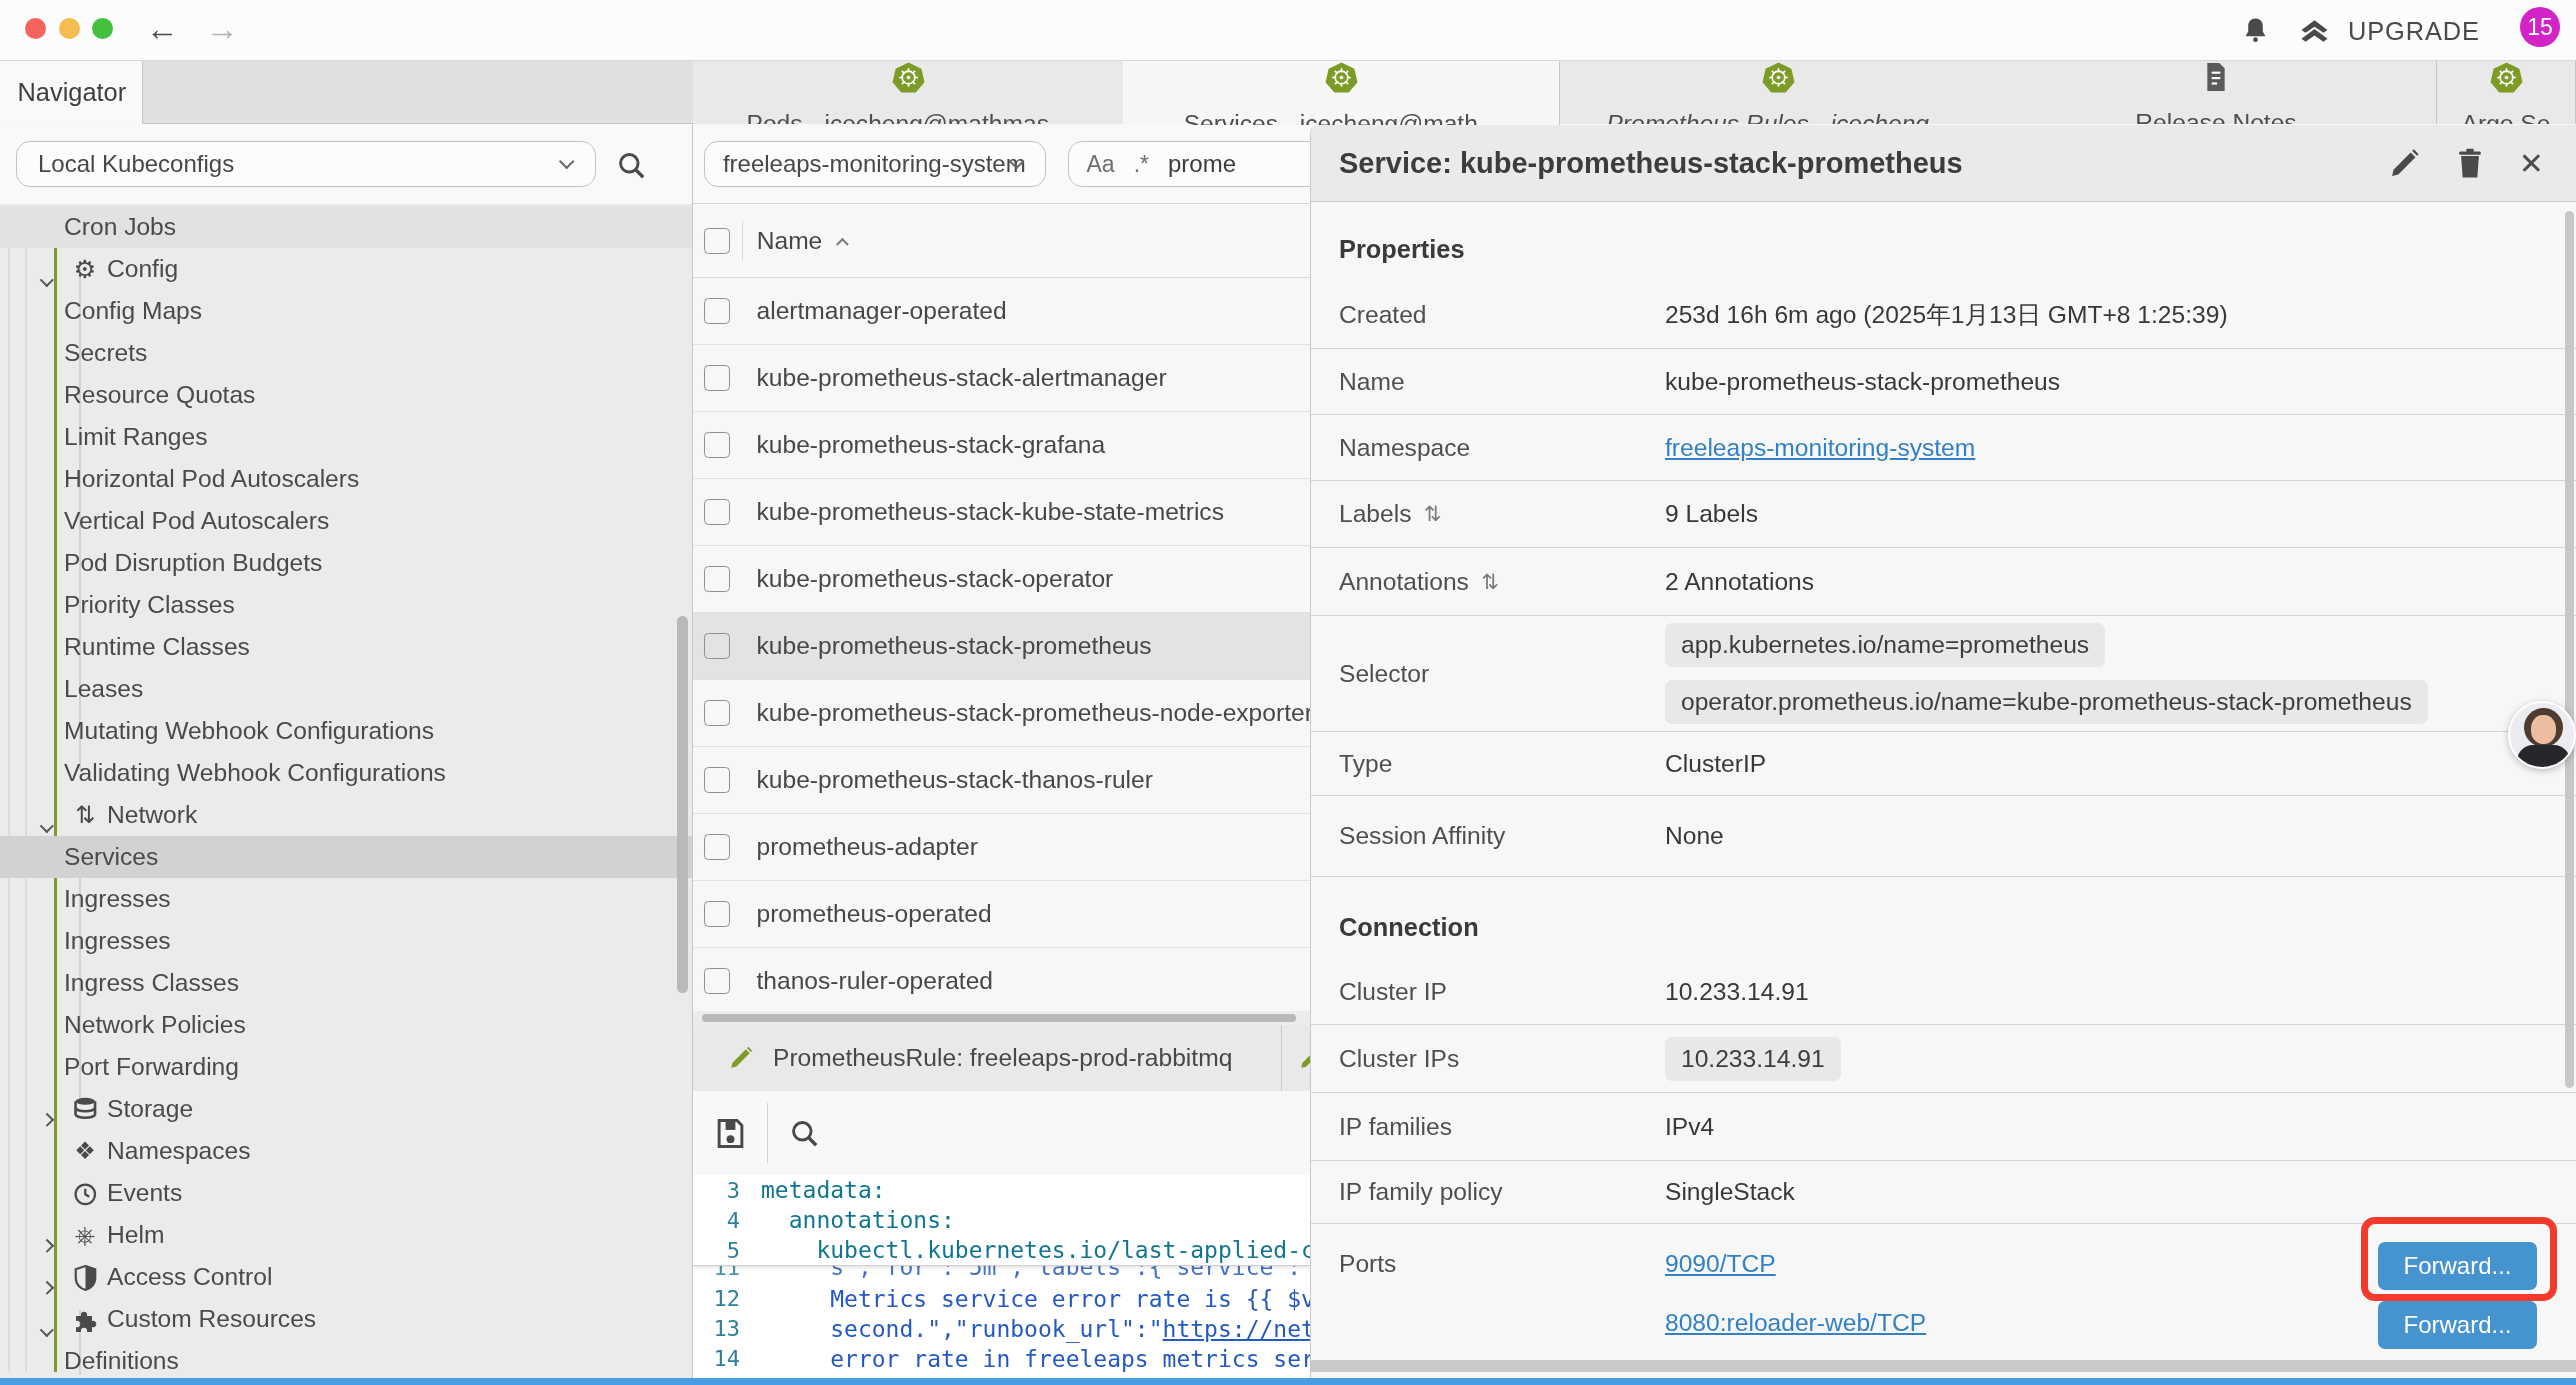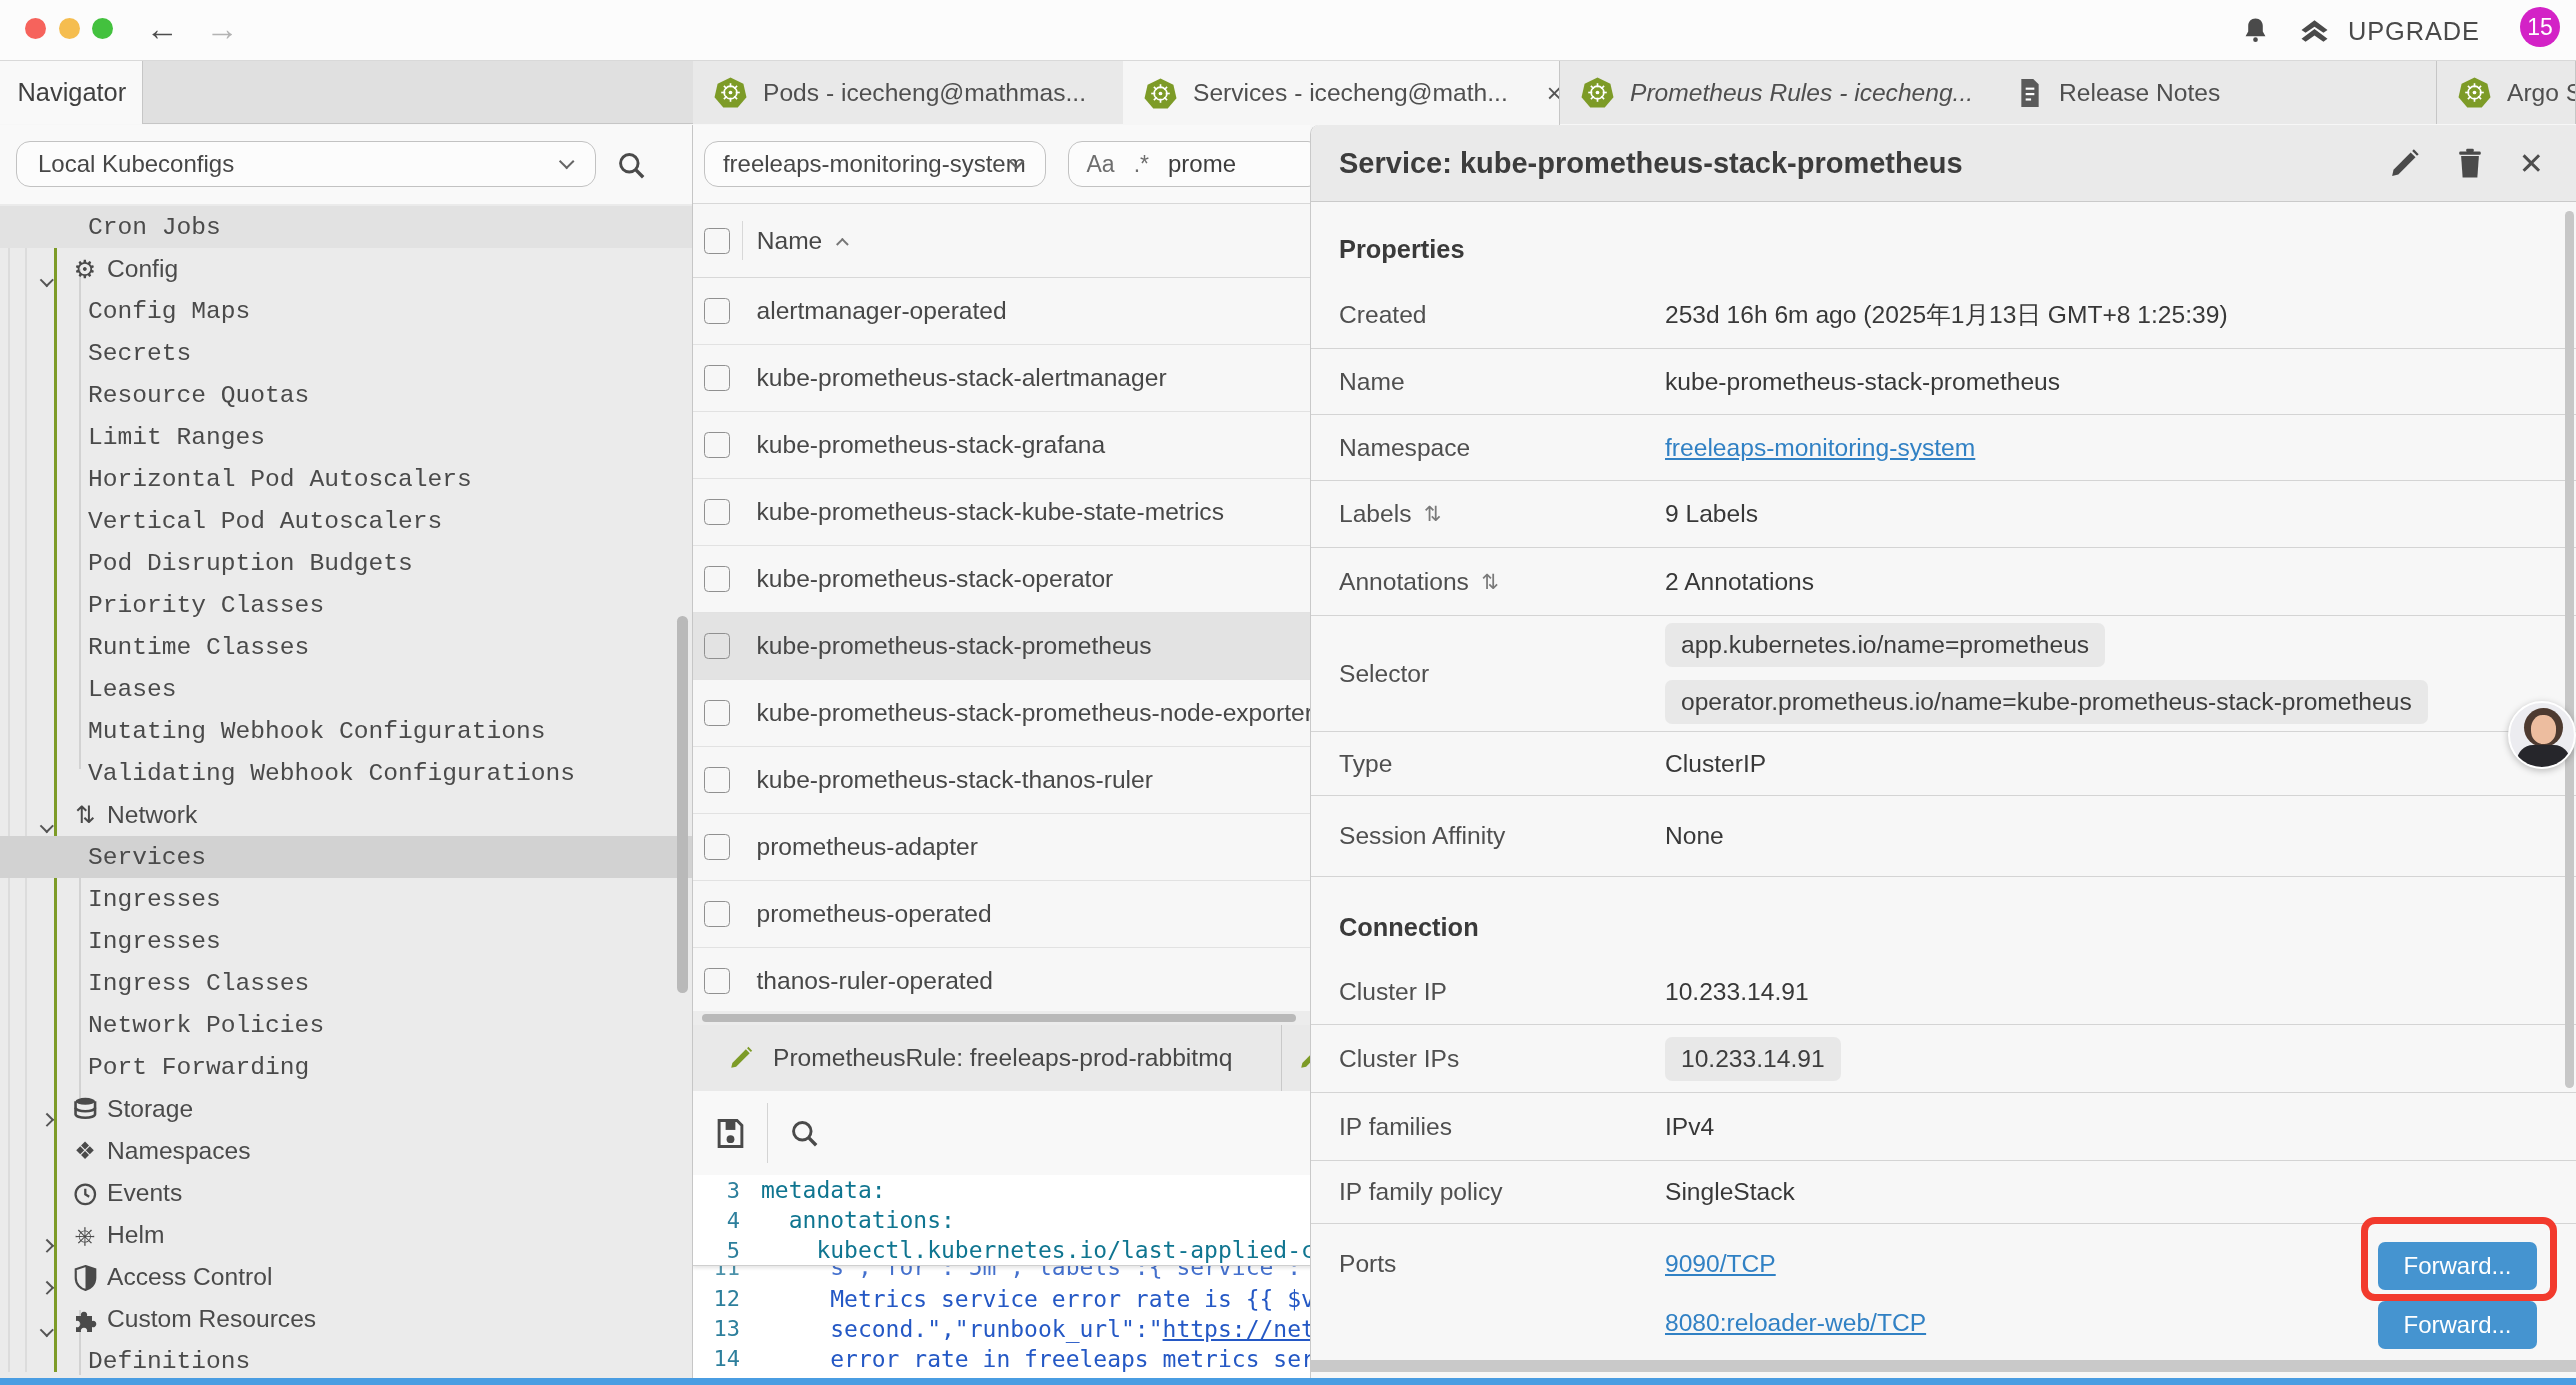--- a/index.html
+++ b/index.html
@@ -15,21 +15,21 @@
   .tl.red{ left:25.4px; background:#f6635c; } .tl.yellow{ left:59px; background:#f5bd4f; } .tl.green{ left:92px; background:#43c13e; }
   .navarrow { position:absolute; top:7px; font-size:33px; line-height:44px; width:44px; text-align:center; }
   .navarrow.back{ left:140px; color:#4d4d4d; } .navarrow.fwd{ left:200px; color:#b3b3b3; }
   .bell { position:absolute; left:2238px; top:14px; }
   .upgrade { position:absolute; left:2295px; top:12.3px; display:flex; align-items:center; gap:14px; color:#4a4a4a; }
   .upgrade .lbl { font-size:25.4px; letter-spacing:0.9px; }
   .badge { position:absolute; left:2520px; top:7px; width:40px; height:40px; border-radius:50%; background:#d322c6; color:#fff; font-size:23px; display:flex; align-items:center; justify-content:center; }
   
   .tabband { position:absolute; left:0; top:61px; width:100%; height:63px; background:#e0e0e0; border-bottom:0.9px solid #c6c6c6; }
   .navtab { position:absolute; left:0; top:0; width:143px; height:63px; background:#f9f9f9; border-right:0.9px solid #c6c6c6; display:flex; align-items:center; padding-left:17.5px; font-size:25.4px; color:#3f3f3f; }
-  .tab { position:absolute; top:0; height:63px; background:#e9e9e9; border-right:0.9px solid #c6c6c6; display:flex; align-items:center; gap:16px; padding:0 21px; font-size:24.6px; color:#4f4f4f; overflow:hidden; white-space:nowrap; }
+  .tab { position:absolute; top:0; height:63px; background:#e9e9e9; border-right:0.9px solid #c6c6c6; display:flex; align-items:center; gap:16px; padding:0 21px; font-size:24.6px; color:#4f4f4f; overflow:hidden; white-space:nowrap;flex-direction:column; }
   .tab.active { background:#f6f6f6; height:64px; }
   .tab.italic .tab-label { font-style:italic; }
   .tab .close { margin-left:23px; font-size:26px; color:#555; }
   
   .sidebar { position:absolute; left:0; top:125px; width:693px; height:1254px; background:#ebebeb; border-right:0.9px solid #c6c6c6; overflow:hidden; }
   .kubebar { position:absolute; left:0; top:0; width:100%; height:79px; background:#f9f9f9; }
   .selectbox { position:absolute; height:46px; border:1.8px solid #c2c2c2; border-radius:14px; background:#fcfcfc; display:flex; align-items:center; font-size:24px; color:#474747; }
   .kubebar .selectbox { left:16px; top:16px; width:580px; padding:0 21px; }
   .chev { width:11.4px; height:11.4px; border-right:2.6px solid #666; border-bottom:2.6px solid #666; display:inline-block; }
   .chev.down { transform:rotate(45deg); } .chev.right { transform:rotate(-45deg); } .chev.up { transform:rotate(-135deg); }
@@ -38,21 +38,21 @@
   .tree { position:absolute; left:0; top:81px; width:100%; height:1173px; }
   .guide { position:absolute; top:0; bottom:7px; width:1.8px; background:#dcdcdc; }
   .guide.olive { background:#7d9b27; width:2.6px; }
   .cguide { position:absolute; width:1.8px; background:#d2d2d2; }
   .trow { position:relative; height:42px; display:flex; align-items:center; font-size:24.6px; color:#4a4a4a; white-space:nowrap; }
   .trow.hl { background:#e2e2e2; } .trow.sel { background:#d2d2d2; }
   .trow .tchev { position:absolute; left:42px; top:15px; }
   .trow .tchev .chev{ border-color:#555; border-width:2.6px; width:9.6px; height:9.6px;}
   .trow .ticon { position:absolute; left:70px; width:30px; text-align:center; font-size:24px; color:#4a4a4a; font-family:"DejaVu Sans",sans-serif; }
   .trow .ticon svg { vertical-align:middle; }
-  .trow.group .tlabel { margin-left:107px; } .trow.leaf .tlabel { margin-left:88px;font-family:Liberation Mono, monospace; }
+  .trow.group .tlabel { margin-left:107px; } .trow.leaf .tlabel { margin-left:64px; }
   .sb-thumb { position:absolute; left:677px; top:491px; width:10.5px; height:377px; background:#b9b9b9; border-radius:5.3px; }
   
   .middle { position:absolute; left:693px; top:125px; width:617px; height:1254px; background:#f7f7f7; overflow:hidden; }
   .m-toolbar { position:absolute; left:0; top:0; width:631px; height:79px; background:#f9f9f9; border-bottom:0.9px solid #d8d8d8; }
   .ns-select { left:11.4px; top:16px; width:342px; padding:0 17.5px; }
   .searchbox { position:absolute; left:375px; top:16px; width:254px; height:46px; border:1.8px solid #c2c2c2; border-radius:14px; background:#fcfcfc; display:flex; align-items:center; gap:19px; padding:0 17.5px; font-size:23px; }
   .searchbox .mi { color:#6e6e6e; } .searchbox .qv { color:#3d3d3d; font-size:24px; }
   .thead { position:absolute; left:0; top:79px; width:631px; height:74px; border-bottom:0.9px solid #d8d8d8; display:flex; align-items:center; }
   .cb { width:26px; height:26px; border:1.8px solid #909090; border-radius:4.4px; background:transparent; }
   .thead .cb { margin-left:10.5px; }

